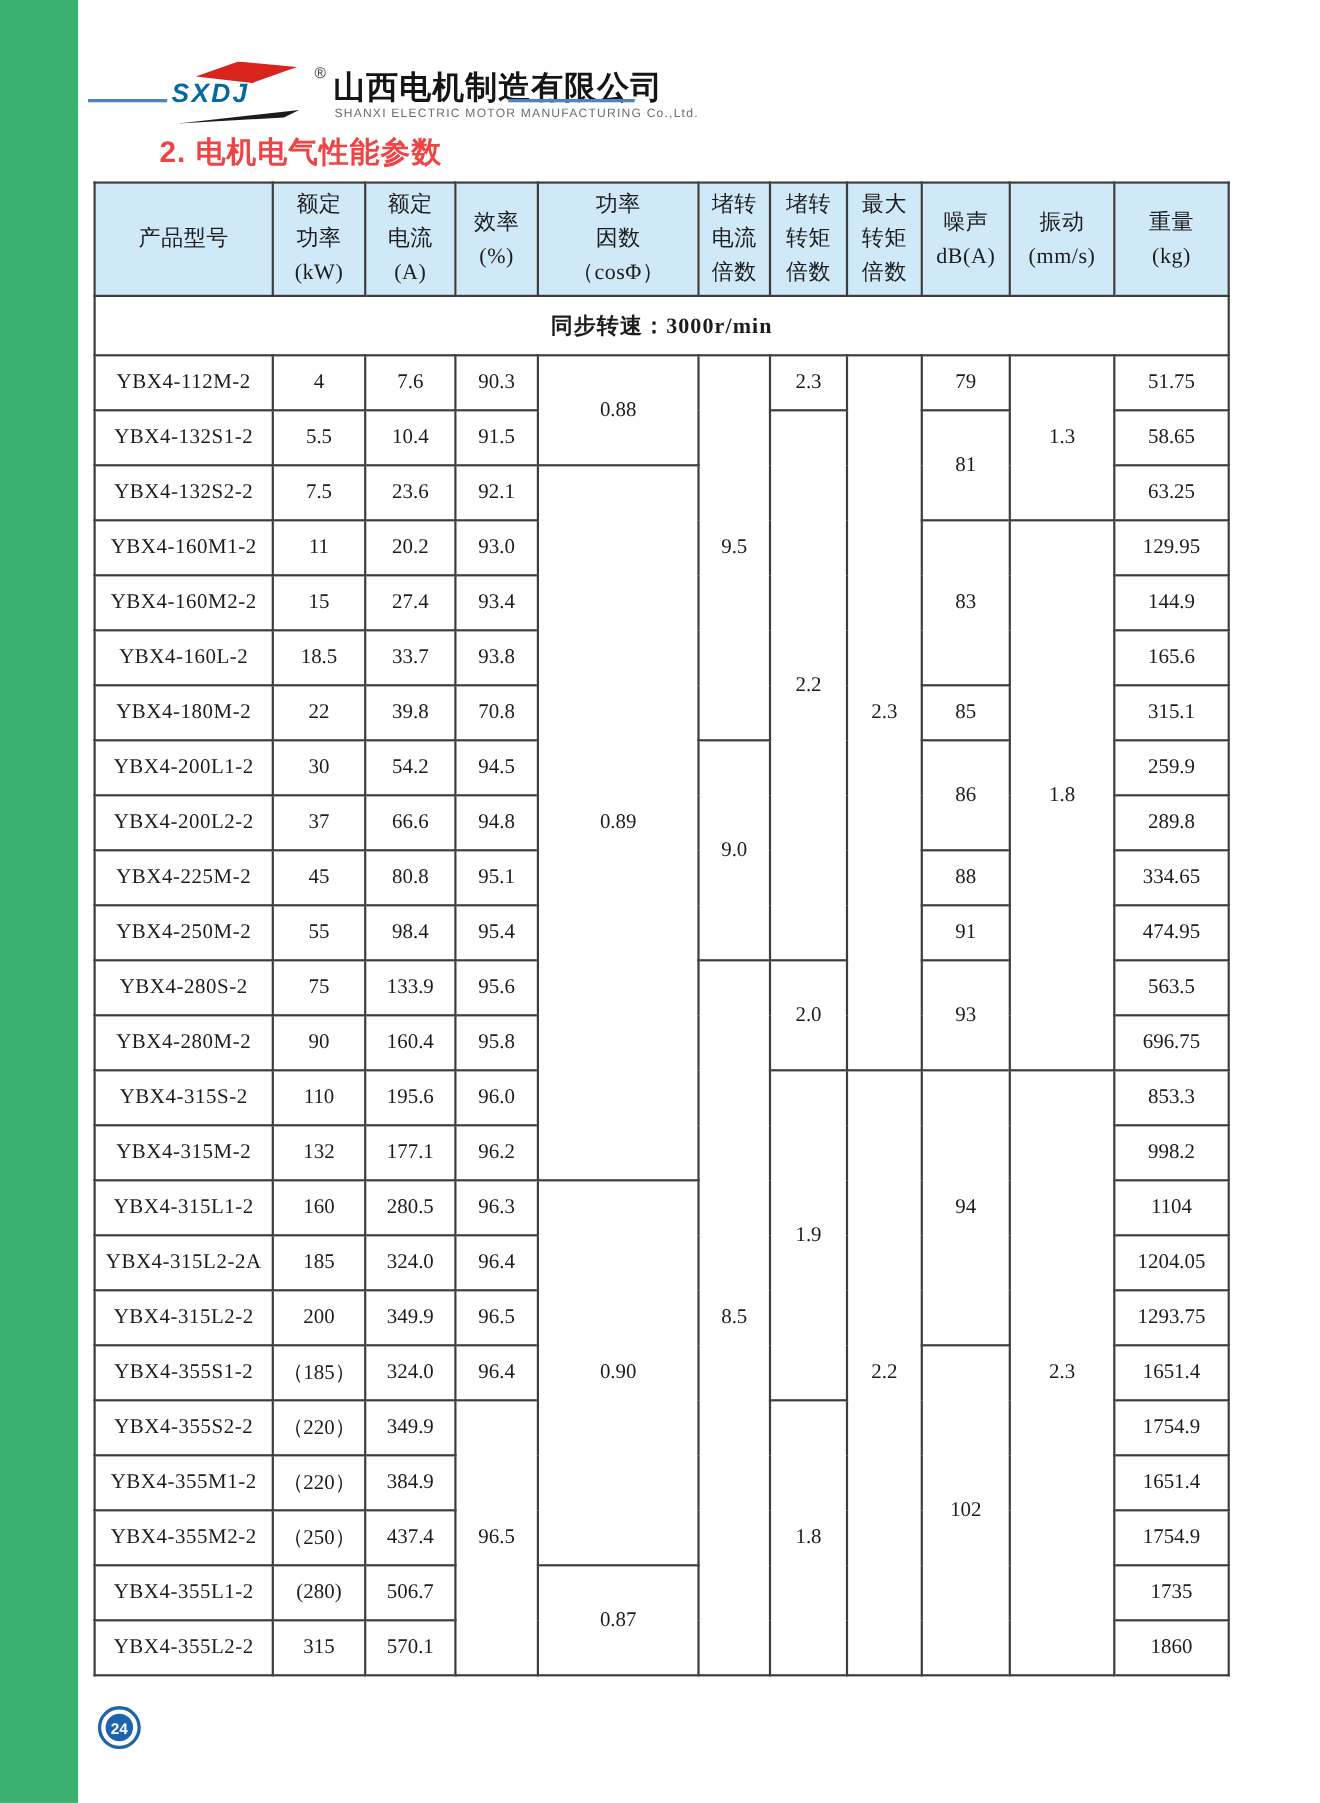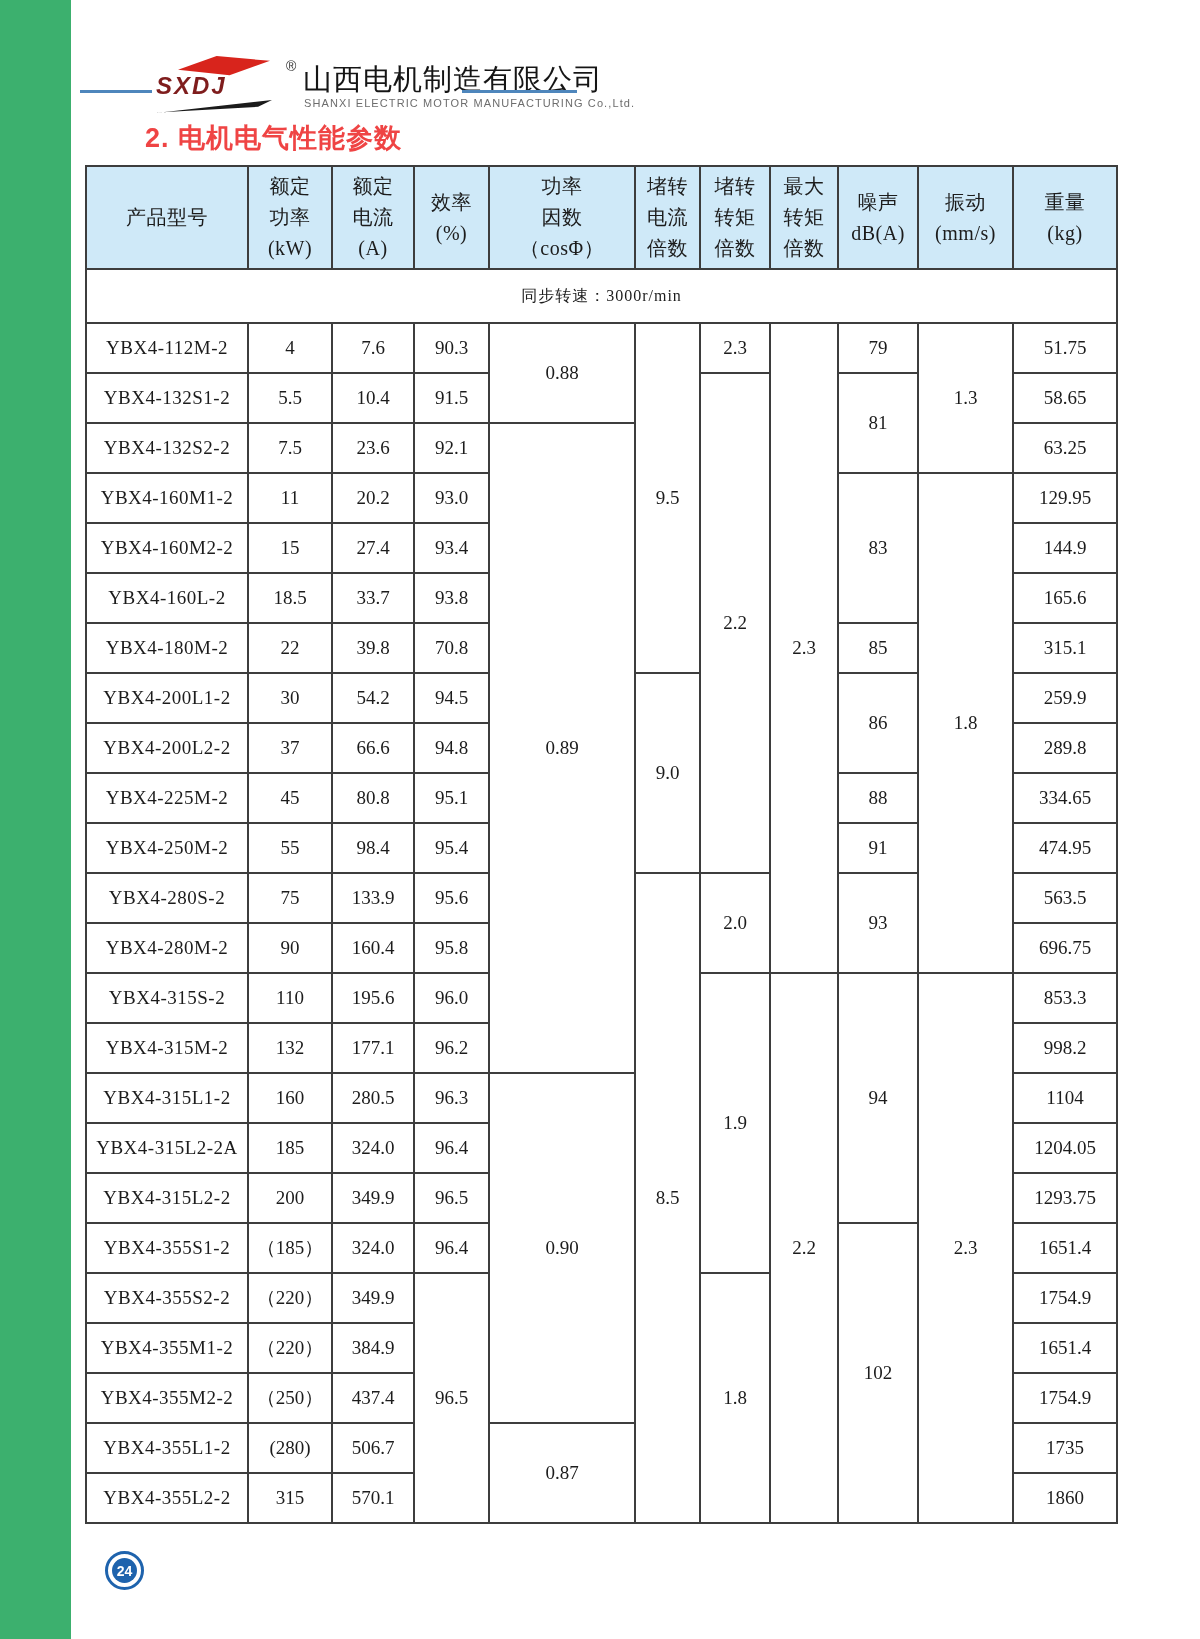--- a/index.html
+++ b/index.html
@@ -15,33 +15,33 @@
   .rule-left  { left:80px;  width:72px; }
   .rule-right { left:462px; width:115px; }
 
   .logo { position:absolute; left:156px; top:56px; width:125px; height:64px; }
   .logo-flag {
     position:absolute; left:22px; top:0; width:92px; height:22px; background:#d8241c;
     -webkit-clip-path:polygon(0 62%, 42% 0, 100% 22%, 56% 88%);
     clip-path:polygon(0 62%, 42% 0, 100% 22%, 56% 88%);
   }
   .logo-text {
-    position:absolute; left:0; top:16px; color:#7f1d1d;
+    position:absolute; left:0; top:16px; color:#0369a1;
     font-family:"Liberation Sans","DejaVu Sans",sans-serif;
     font-weight:bold; font-style:italic; font-size:24px; letter-spacing:2px;
   }
   .logo-swoosh {
     position:absolute; left:0; top:44px; width:116px; height:13px; background:#1b1b1b;
     -webkit-clip-path:polygon(0 100%, 100% 0, 88% 52%, 5% 95%);
     clip-path:polygon(0 100%, 100% 0, 88% 52%, 5% 95%);
   }
   .reg-mark { position:absolute; left:286px; top:58px; font-size:14px; color:#333;
     font-family:"Liberation Sans","DejaVu Sans",sans-serif; }
   .company-cn {
-    position:absolute; left:303px; top:60px; font-size:29px; font-weight:400;
+    position:absolute; left:303px; top:60px; font-size:29px; font-weight:700;
     letter-spacing:1px; color:#151515;
     font-family:"Liberation Sans","DejaVu Sans",sans-serif;
   }
   .company-en {
     position:absolute; left:304px; top:97px; font-size:11px; letter-spacing:1.1px;
     color:#6d6d6d; font-family:"Liberation Sans","DejaVu Sans",sans-serif;
   }
   .doc-title {
     position:absolute; left:145px; top:120px; font-size:27px; font-weight:bold;
     color:#ef4444; font-family:"Liberation Sans","DejaVu Sans",sans-serif; letter-spacing:1px;
@@ -53,27 +53,27 @@
     border-collapse:collapse; table-layout:fixed;
   }
   table.spec th, table.spec td {
     border:2px solid #3d3d3d; text-align:center; vertical-align:middle;
     padding:0; overflow:hidden;
   }
   table.spec thead th {
     background:#cfe9f8; height:101px; font-weight:normal; font-size:20px;
     line-height:1.55; white-space:pre-line; letter-spacing:0.5px;
   }
-  td.speed-row { height:52px; font-size:16px; letter-spacing:1px; }
+  td.speed-row { height:52px; font-size:20px; letter-spacing:1px;font-weight:bold; }
   tbody td { height:48px; font-size:19px; }
   td.model { letter-spacing:0.5px; }
 
   
   .page-badge {
-    position:absolute; left:105px; top:1551px; width:33px; height:33px;
+    position:absolute; left:89px; top:1551px; width:33px; height:33px;
     border:3px solid #1e63ad; border-radius:50%;
     display:flex; align-items:center; justify-content:center; background:#fff;
   }
   .page-badge-inner {
     width:25px; height:25px; border-radius:50%; background:#1e63ad; color:#fff;
     font-size:14px; font-weight:bold; display:flex; align-items:center; justify-content:center;
     font-family:"Liberation Sans","DejaVu Sans",sans-serif;
   }
 </style>
 </head>

